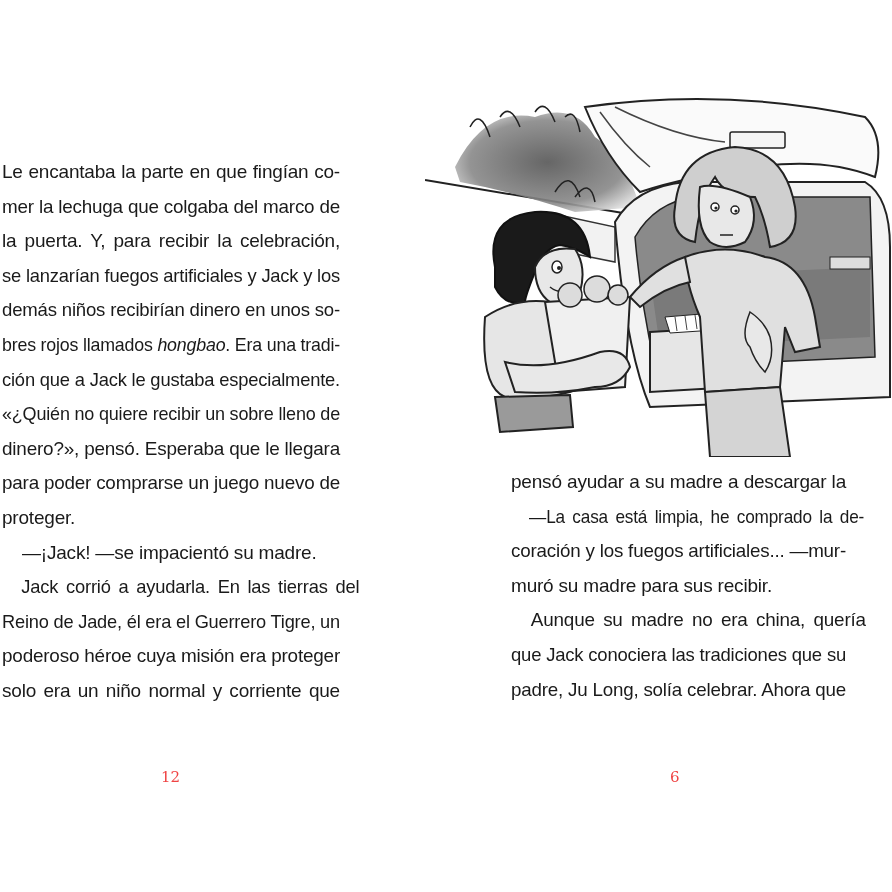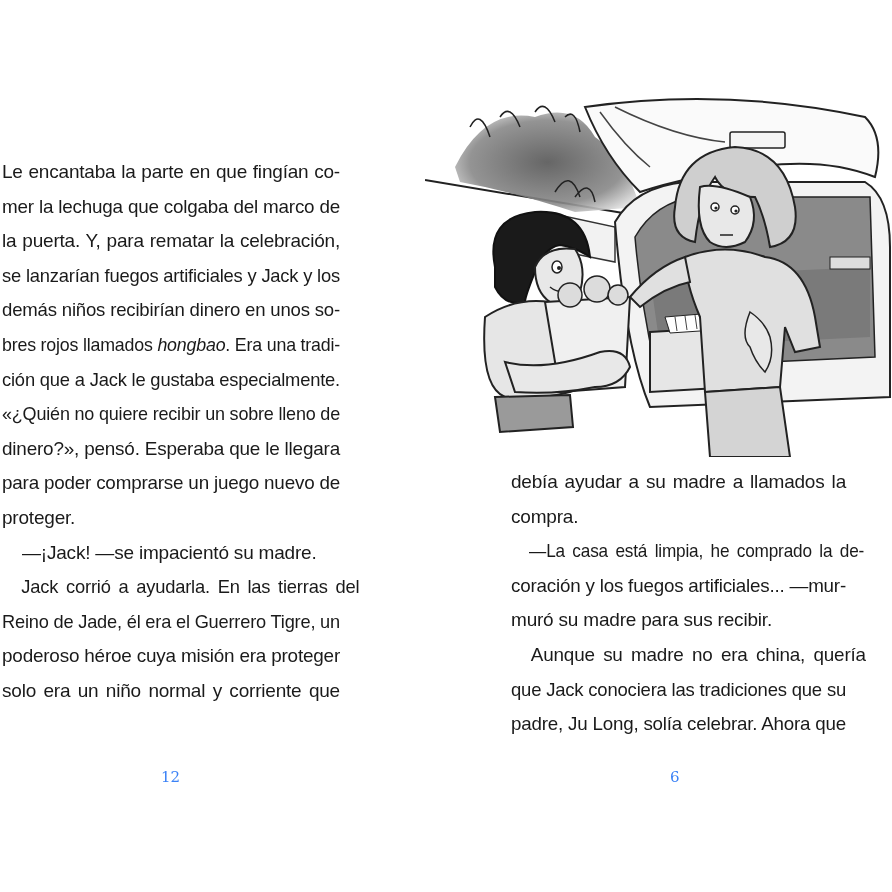--- a/index.html
+++ b/index.html
@@ -44,41 +44,41 @@
       text-align-last: left;
     }
     .line.indent { padding-left: 20px; }
     .line em { font-style: italic; }
 
     .page-number {
       position: absolute;
       top: 768px;
       font-family: "DejaVu Serif", serif;
       font-size: 15px;
-      color: #3b82f6;
+      color: #ef4444;
     }
     .page-left .page-number { left: 161px; }
     .page-right .page-number { left: 224px; }
 
     .illustration {
       position: absolute;
       left: -21px;
       top: 97px;
       width: 467px;
       height: 360px;
     }
   </style>
 </head>
 <body>
 
 <div class="page page-left">
   <div class="col col-left">
     <span class="line">Le encantaba la parte en que fingían co-</span>
     <span class="line" style="width: 340.75px; transform: scaleX(0.99193);">mer la lechuga que colgaba del marco de</span>
-    <span class="line">la puerta. Y, para rematar la celebración,</span>
+    <span class="line">la puerta. Y, para recibir la celebración,</span>
     <span class="line" style="width: 350.062px; transform: scaleX(0.965542);">se lanzarían fuegos artificiales y Jack y los</span>
     <span class="line" style="width: 345.625px; transform: scaleX(0.977939);">demás niños recibirían dinero en unos so-</span>
     <span class="line" style="width: 361.094px; transform: scaleX(0.936045);"><span>bres rojos llamados </span><em>hongbao</em><span>. Era una tradi-</span></span>
     <span class="line" style="width: 349.859px; transform: scaleX(0.966102);">ción que a Jack le gustaba especialmente.</span>
     <span class="line" style="width: 356.859px; transform: scaleX(0.947152);">«¿Quién no quiere recibir un sobre lleno de</span>
     <span class="line" style="width: 339.531px; transform: scaleX(0.99549);">dinero?», pensó. Esperaba que le llegara</span>
     <span class="line" style="width: 340.969px; transform: scaleX(0.991293);">para poder comprarse un juego nuevo de</span>
     <span class="line last">proteger.</span>
     <span class="line last indent">—¡Jack! —se impacientó su madre.</span>
     <span class="line indent" style="width: 350.256px; transform: scaleX(0.965007);">Jack corrió a ayudarla. En las tierras del</span>
@@ -153,22 +153,21 @@
 
       <circle cx="145" cy="198" r="12" fill="#dcdcdc" stroke="#222" stroke-width="1.5"></circle>
       <circle cx="172" cy="192" r="13" fill="#dcdcdc" stroke="#222" stroke-width="1.5"></circle>
       <circle cx="193" cy="198" r="10" fill="#dcdcdc" stroke="#222" stroke-width="1.5"></circle>
 
       <path d="M80 265 Q120 275 175 255 Q200 250 205 270 Q195 290 170 290 Q130 298 90 295 Z" fill="#e8e8e8" stroke="#222" stroke-width="2"></path>
     </svg>
   </div>
 
   <div class="col col-right">
-    <span class="line">debía ayudar a su madre a llamados la</span>
-    <span class="line last">compra.</span>
+    <span class="line">pensó ayudar a su madre a descargar la</span>
     <span class="line indent" style="width: 370.012px; transform: scaleX(0.905376);">—La casa está limpia, he comprado la de-</span>
     <span class="line" style="width: 338.812px; transform: scaleX(0.988747);">coración y los fuegos artificiales... —mur-</span>
     <span class="line last">muró su madre para sus recibir.</span>
     <span class="line indent" style="width: 337.21px; transform: scaleX(0.993446);">Aunque su madre no era china, quería</span>
     <span class="line" style="width: 344.562px; transform: scaleX(0.972247);">que Jack conociera las tradiciones que su</span>
     <span class="line" style="width: 339.328px; transform: scaleX(0.987245);">padre, Ju Long, solía celebrar. Ahora que</span>
   </div>
   <div class="page-number">6</div>
 </div>
 

